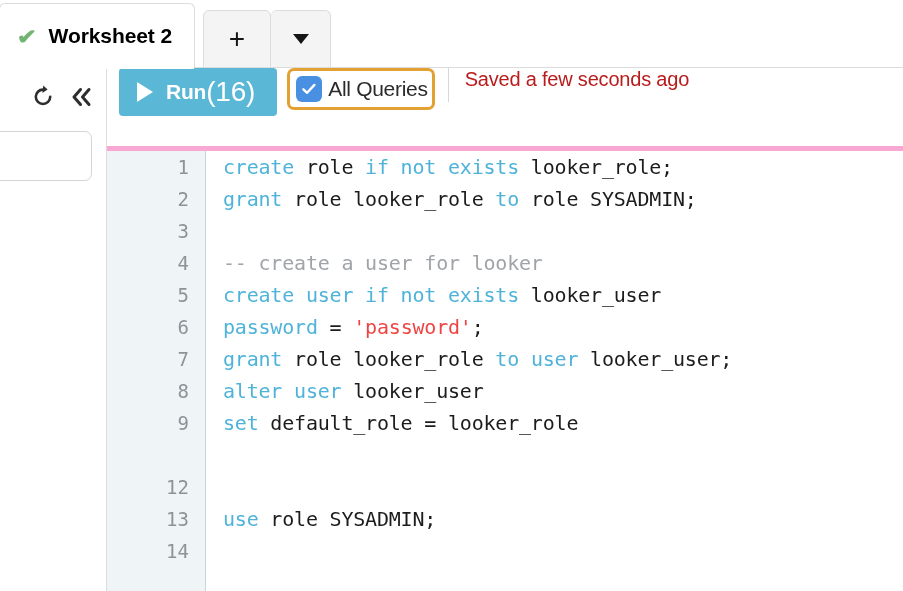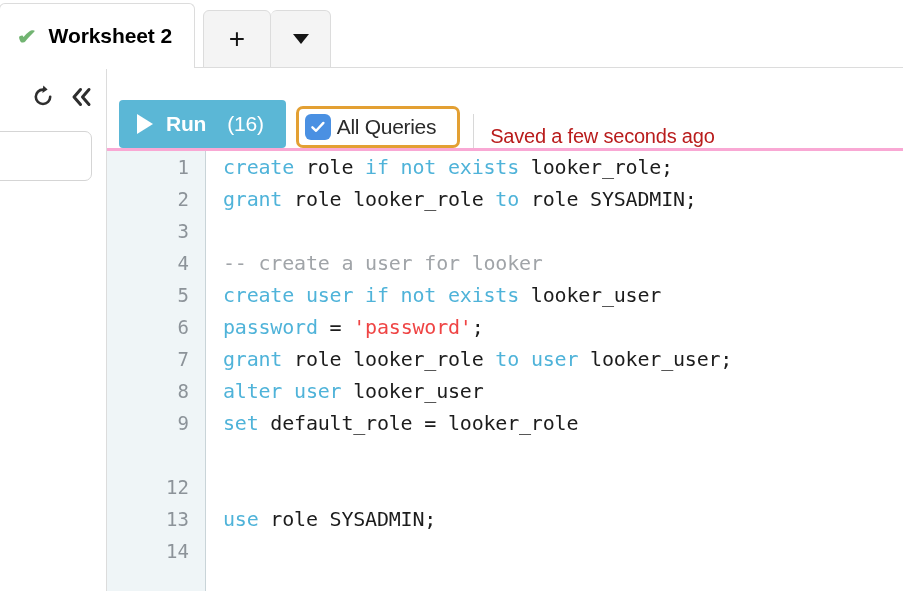--- a/index.html
+++ b/index.html
@@ -165,24 +165,24 @@
   }
 
   
   .toolbar {
     position: absolute;
     left: 107px;
     top: 68px;
     width: 796px;
     height: 83px;
     background: #ffffff;
-    border-bottom: 3px solid #f9a8d4;
-    box-sizing: border-box;
-    display: flex;
-    align-items: flex-end;
+    border-bottom: 5px solid #f9a8d4;
+    box-sizing: border-box;
+    display: flex;
+    align-items: flex-start;
     padding-left: 12px;
   }
 
   .run-btn {
     height: 48px;
     background: #5bb7d6;
     border: none;
     border-radius: 4px;
     color: #ffffff;
     display: flex;
@@ -197,32 +197,32 @@
     border-bottom: 10px solid transparent;
     border-left: 16px solid #ffffff;
     margin-right: 13px;
   }
   .run-label {
     font-size: 21px;
     font-weight: bold;
     letter-spacing: -0.2px;
   }
   .run-count {
-    font-size: 21px;
+    font-size: 28px;
     font-weight: normal;
-    margin-left: 21px;
+    margin-left: 0;
     letter-spacing: -0.2px;
   }
 
   .allq-focus {
     margin-left: 10px;
     border: 3px solid #e3a033;
     border-radius: 7px;
     background: #ffffff;
-    padding: 5px 21px 5px 6px;
+    padding: 5px 4px 5px 6px;
     display: flex;
     align-items: center;
     cursor: pointer;
   }
   .allq-box {
     width: 26px;
     height: 26px;
     border-radius: 6px;
     background: #4a90e2;
     display: flex;

